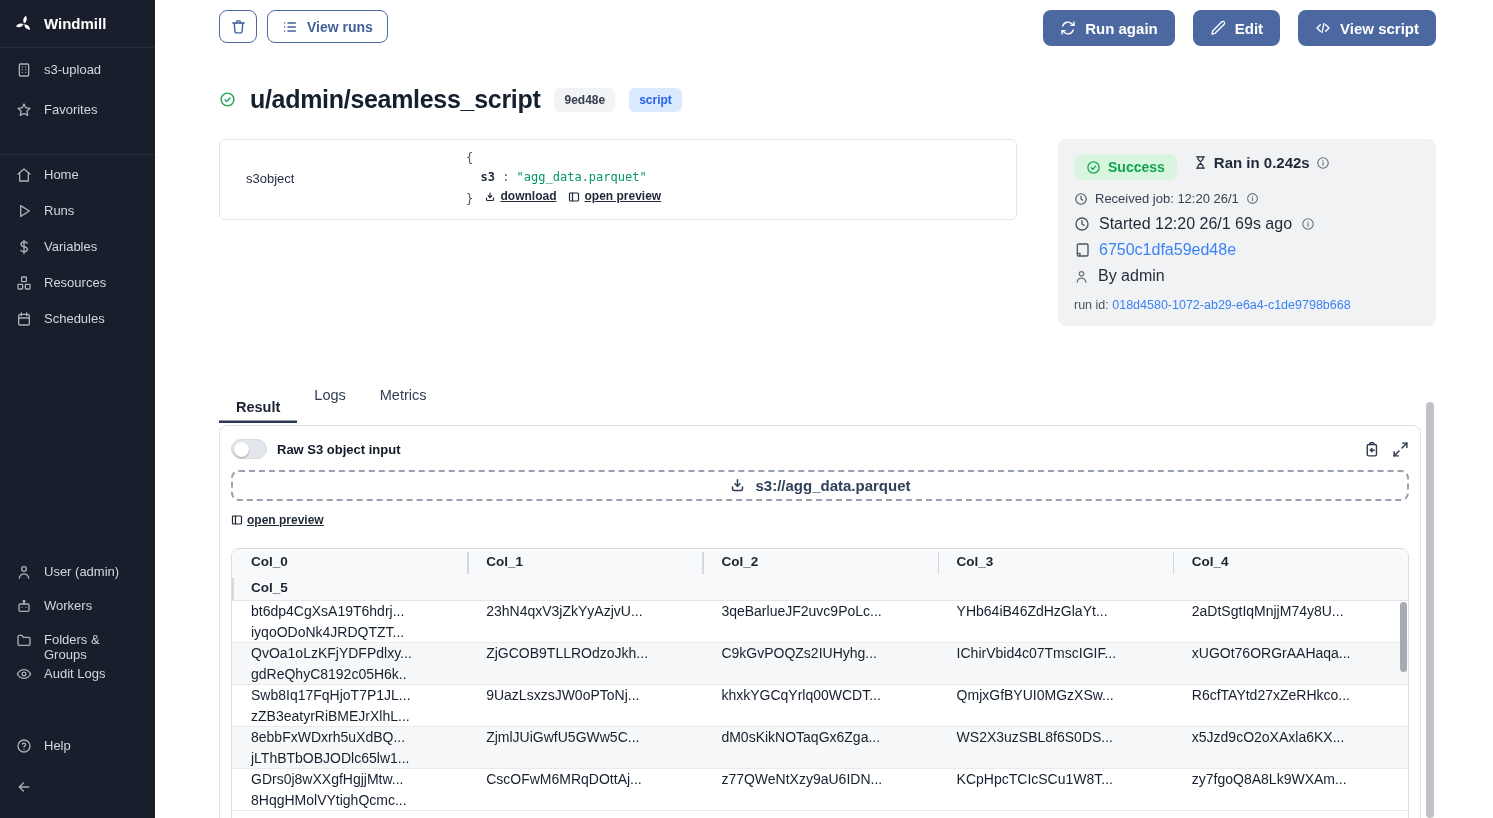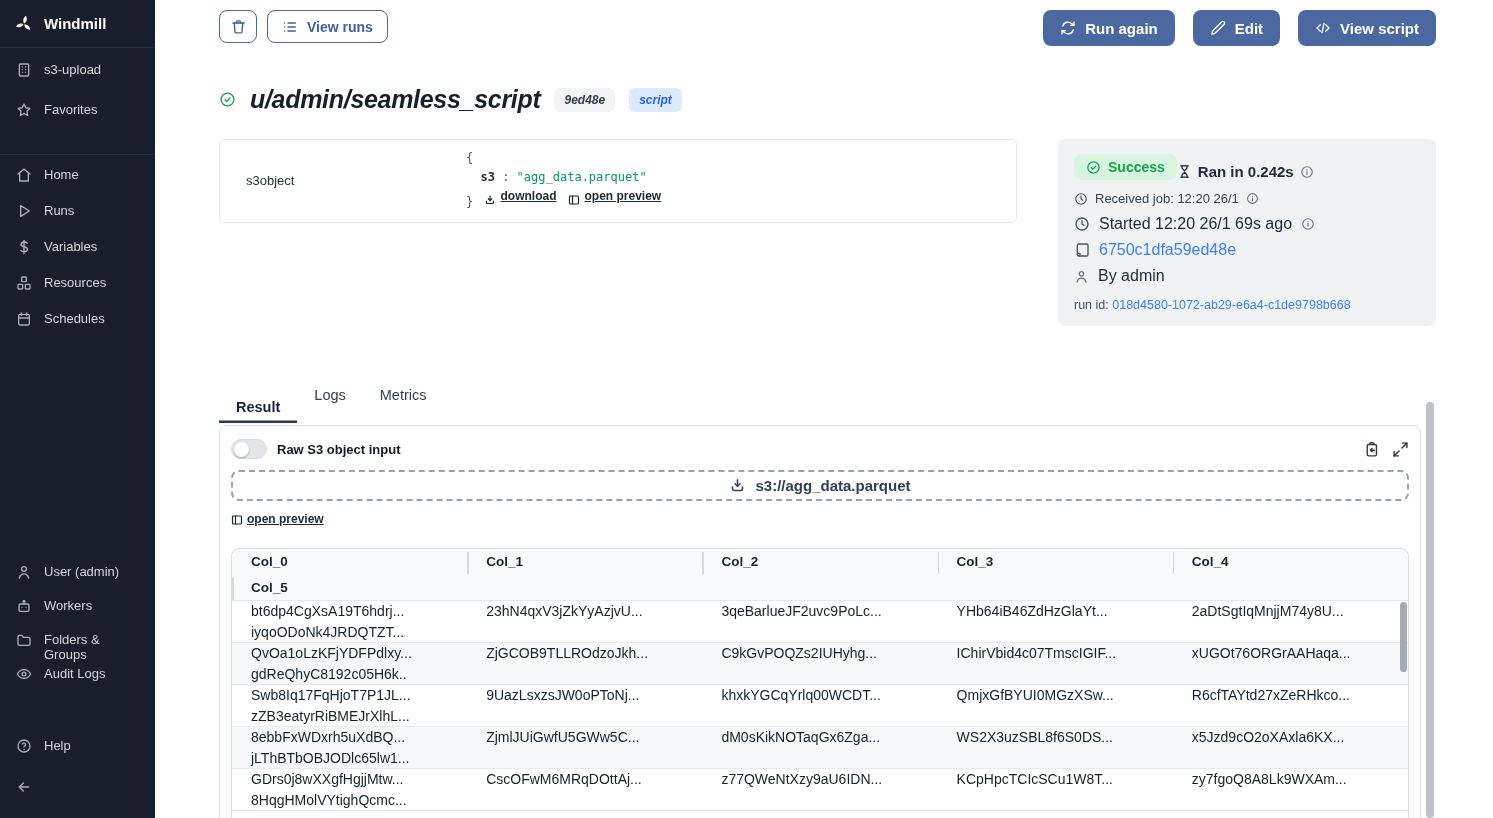--- a/index.html
+++ b/index.html
@@ -28,43 +28,43 @@
   
   main { flex:1; position:relative; padding:10px 57px 0 64px; }
 
   .toolbar { display:flex; justify-content:space-between; align-items:flex-start; margin-bottom:38px; }
   .tb-left { display:flex; gap:10px; }
   .btn-outline { display:inline-flex; align-items:center; gap:9px; height:33px; padding:0 14px; border:1.5px solid #4b69a0; border-radius:8px; background:#fff; color:#42609a; font-weight:700; font-size:14px; cursor:pointer; font-family:inherit; }
   .btn-sq { width:38px; padding:0; justify-content:center; }
   .tb-right { display:flex; gap:18px; }
   .btn-fill { display:inline-flex; align-items:center; gap:9px; height:36px; padding:0 17px; background:#4b69a0; border:none; border-radius:8px; color:#fff; font-weight:700; font-size:15px; cursor:pointer; font-family:inherit; }
 
-  .title-row { display:flex; align-items:center; gap:14px; margin-bottom:24px; height:31px;font-style:italic; }
+  .title-row { display:flex; align-items:center; gap:14px; margin-bottom:24px; height:31px; }
   .title { font-size:25px; font-weight:800; color:#15202e; letter-spacing:-0.3px; }
   .badge-gray { background:#f1f3f5; color:#36404c; font-size:12px; font-weight:700; padding:5px 10px; border-radius:6px; }
   .badge-blue { background:#dbeafe; color:#2563eb; font-size:12px; font-weight:700; padding:5px 10px; border-radius:6px; }
   .check-title { color:#22a254; }
 
   .content-row { display:flex; gap:41px; align-items:flex-start; }
 
   
   .args-card { width:798px; border:1px solid #e3e6ea; border-radius:6px; overflow:hidden; }
   .args-head { display:grid; grid-template-columns:220px 1fr 28px; align-items:center; background:#f2f3f5; border-bottom:1px solid #e3e6ea; height:33px; padding:0 12px 0 26px; font-size:13px; font-weight:700; color:#253041; }
   .args-body { display:grid; grid-template-columns:220px 1fr; padding:9px 12px 10px 26px; background:#fff; }
   .arg-name { font-size:13px; color:#253041; align-self:center; }
   .json { font-family:"DejaVu Sans Mono", monospace; font-size:12px; color:#4b5563; line-height:19px; }
   .json .key { color:#1f2937; font-weight:700; }
   .json .str { color:#059669; }
   .json-links { display:inline-flex; gap:12px; margin-left:4px; }
-  .link-sm { display:inline-flex; align-items:flex-end; gap:4px; color:#1f2937; font-weight:700; text-decoration:underline; font-size:12px; font-family:"Liberation Sans", sans-serif; cursor:pointer; }
+  .link-sm { display:inline-flex; align-items:center; gap:4px; color:#1f2937; font-weight:700; text-decoration:underline; font-size:12px; font-family:"Liberation Sans", sans-serif; cursor:pointer; }
   .expand-ic { color:#2f3a4c; cursor:pointer; }
 
   
   .status-card { width:378px; background:#f0f2f4; border-radius:8px; padding:15px 16px 14px; }
-  .st-row1 { display:flex; align-items:flex-end; gap:0; margin-bottom:11px; }
+  .st-row1 { display:flex; align-items:flex-start; gap:16px; margin-bottom:11px; }
   .badge-success { display:inline-flex; align-items:center; gap:7px; background:#d8f6df; color:#13a352; font-size:14px; font-weight:600; padding:5px 12px; border-radius:8px; }
   .ran-in { display:inline-flex; align-items:center; gap:6px; font-size:15px; font-weight:600; color:#1f2937; }
   .st-line-sm { display:flex; align-items:center; gap:7px; font-size:13px; color:#374151; margin-bottom:9px; }
   .st-line { display:flex; align-items:center; gap:9px; font-size:16px; color:#1f2937; margin-bottom:8px; }
   .st-line .lnk { color:#3b82f6; cursor:pointer; }
   .info-ic { color:#6b7280; cursor:pointer; }
   .gray-ic { color:#4b5563; }
   .run-id { margin-top:13px; font-size:12.5px; color:#4b5563; }
   .run-id a { color:#3b82f6; text-decoration:none; cursor:pointer; }
 

